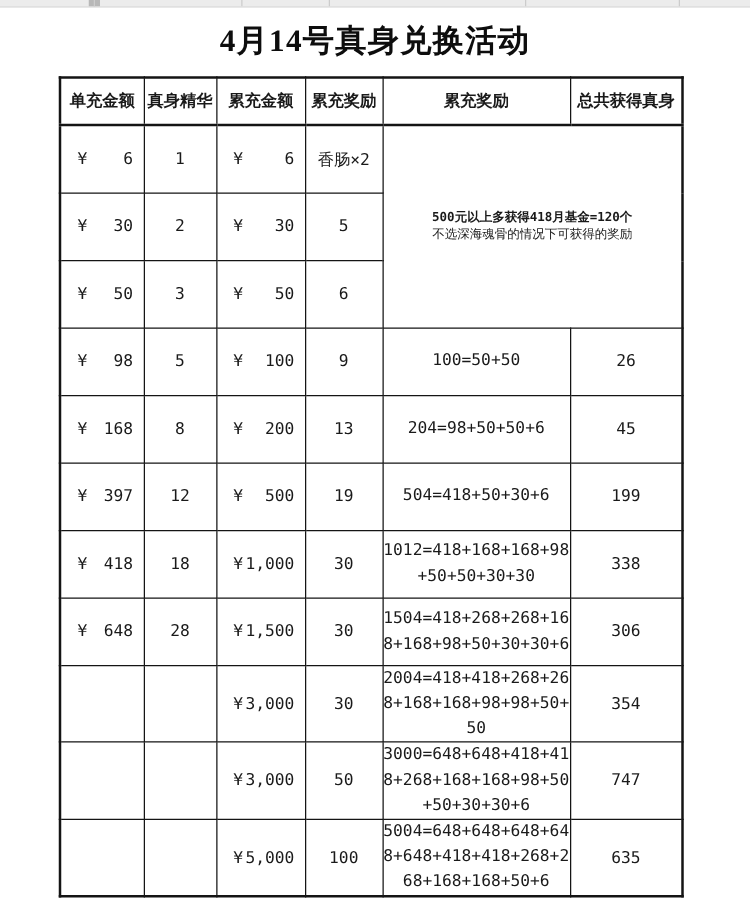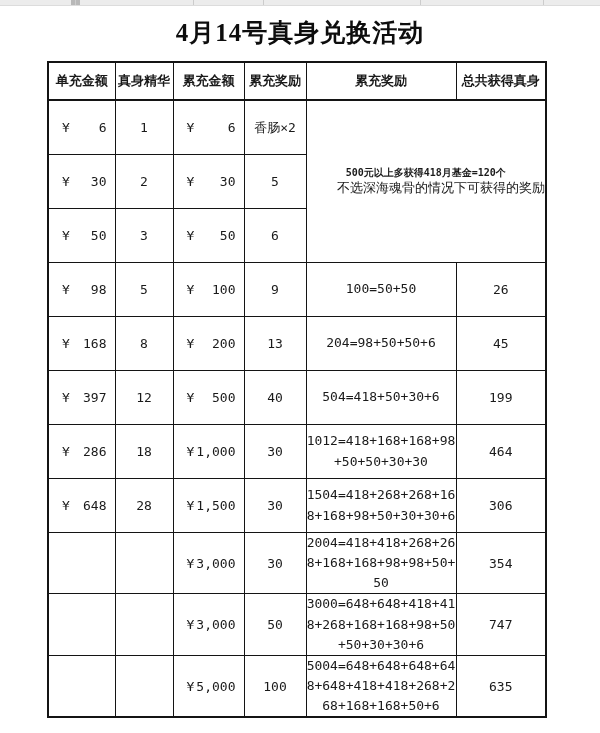--- a/index.html
+++ b/index.html
@@ -95,23 +95,22 @@
   }
   td.c-total { font-size: 12.5px; margin-top: 20px; }
 
   td.c-note { text-align: center; }
   td.c-note .note1 {
     font-weight: bold;
     font-size: 10px;
     line-height: 1.25;
   }
   td.c-note .note2 {
-    font-size: 13px;
+    font-size: 10px;
     line-height: 1.25;
-    text-align: right;
   }
 </style>
 </head>
 <body>
 
 <div class="top-strip">
   <div class="nub"></div>
   <div class="vline" style="left:75px"></div>
   <div class="vline" style="left:193px"></div>
   <div class="vline" style="left:263px"></div>
@@ -236,41 +235,41 @@
           <span>397</span>
         </div>
       </td>
       <td>12</td>
       <td class="c-yen">
         <div class="yenwrap">
           <span>¥</span>
           <span>500</span>
         </div>
       </td>
-      <td>40</td>
+      <td>19</td>
       <td class="c-method">504=418+50+30+6</td>
       <td class="c-total">199</td>
     </tr>
     <tr>
       <td class="c-yen">
         <div class="yenwrap">
           <span>¥</span>
-          <span>286</span>
+          <span>418</span>
         </div>
       </td>
       <td>18</td>
       <td class="c-yen">
         <div class="yenwrap">
           <span>¥</span>
           <span>1,000</span>
         </div>
       </td>
       <td>30</td>
       <td class="c-method">1012=418+168+168+98+50+50+30+30</td>
-      <td class="c-total">464</td>
+      <td class="c-total">338</td>
     </tr>
     <tr>
       <td class="c-yen">
         <div class="yenwrap">
           <span>¥</span>
           <span>648</span>
         </div>
       </td>
       <td>28</td>
       <td class="c-yen">

